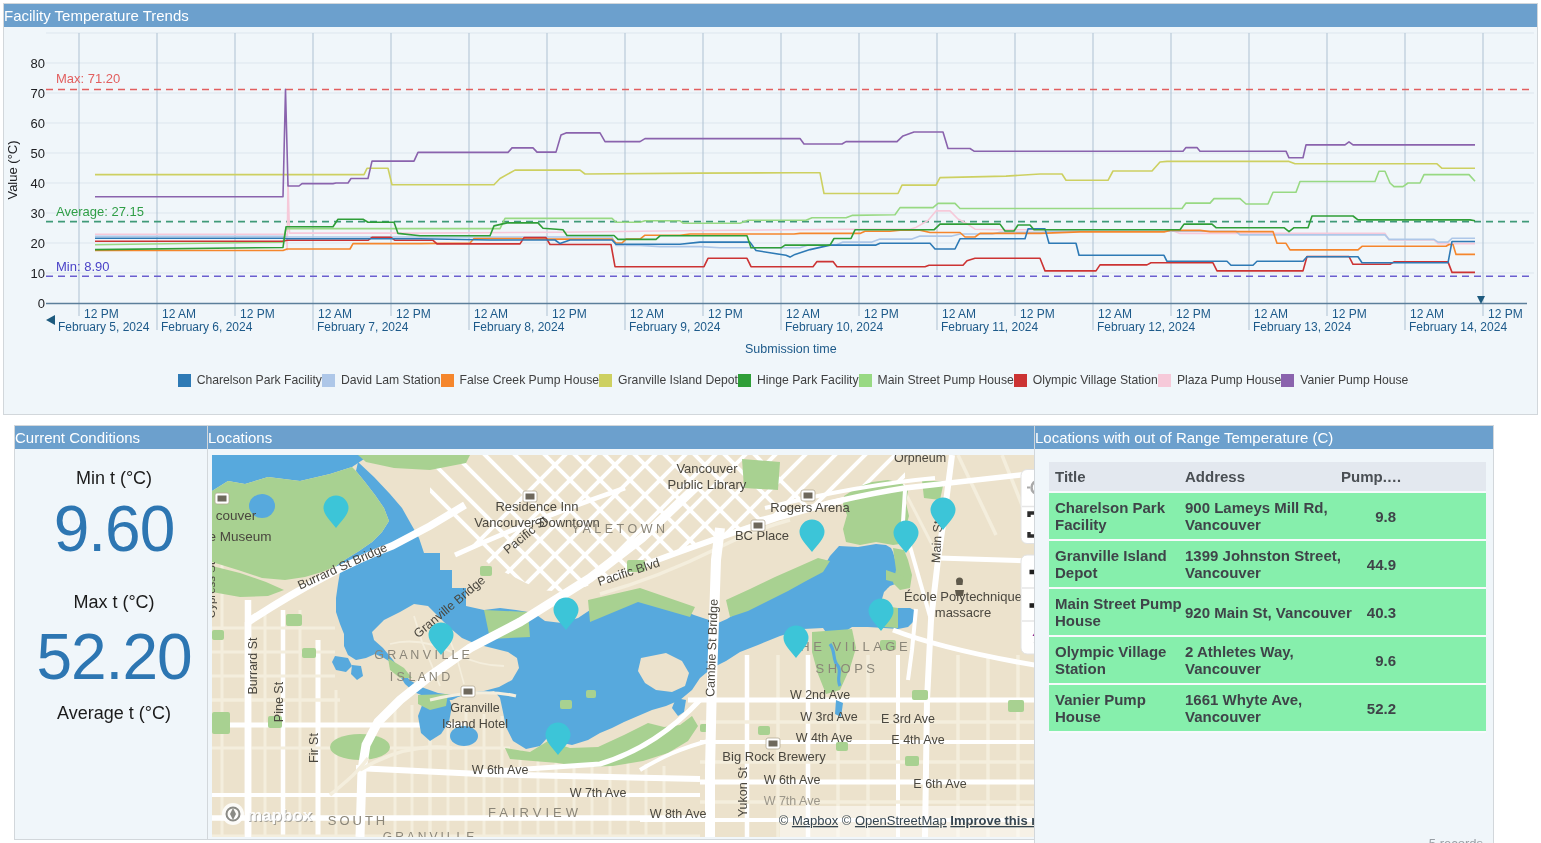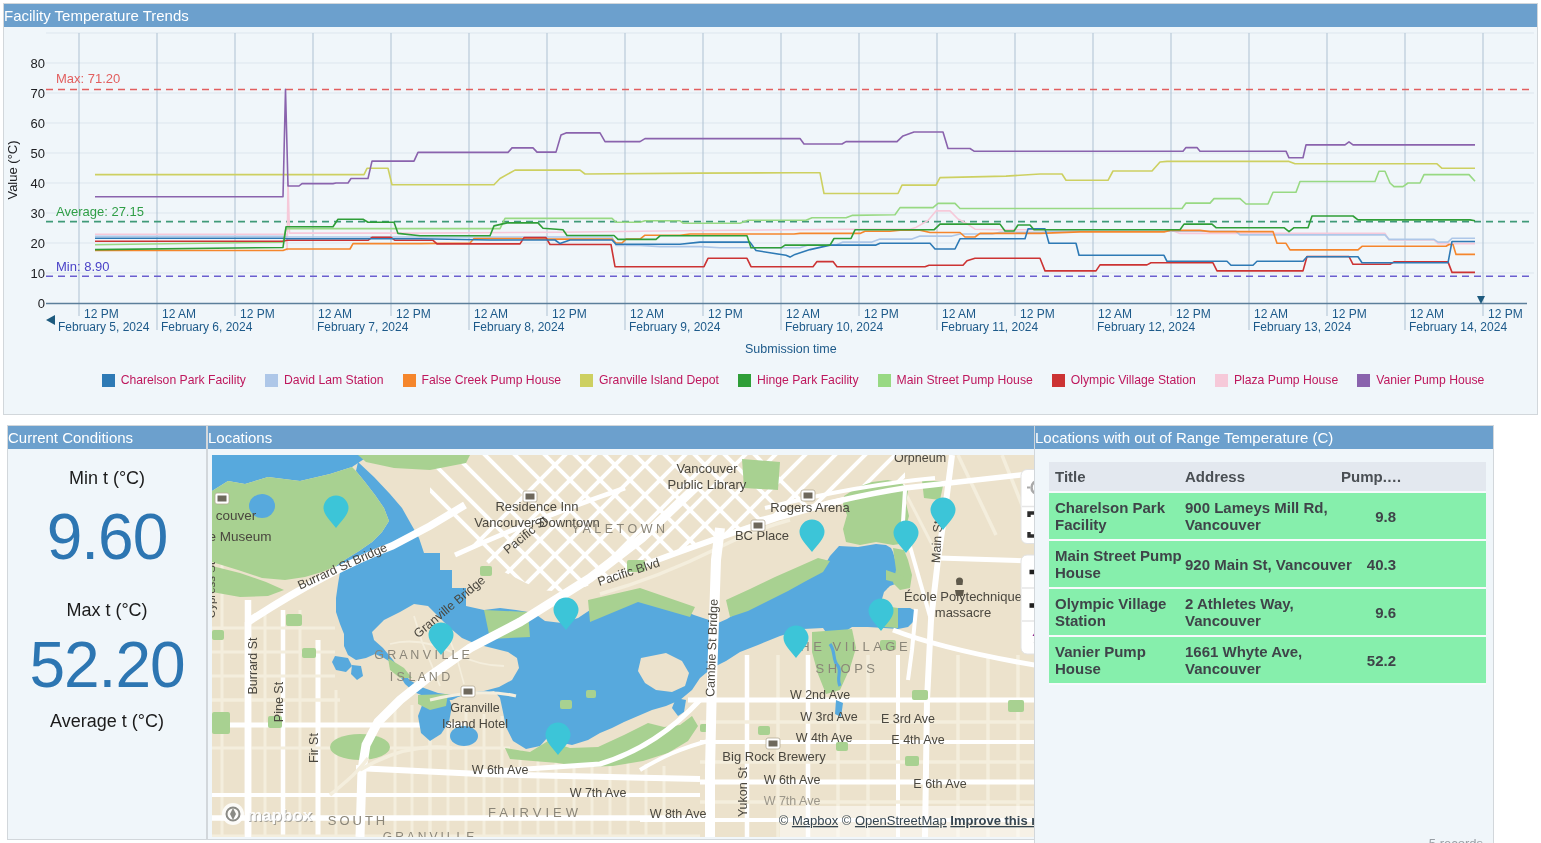--- a/index.html
+++ b/index.html
@@ -1,18 +1,18 @@
 <!DOCTYPE html>
 <html><head><meta charset="utf-8">
 <style>
 html,body{margin:0;padding:0;width:1541px;height:843px;background:#ffffff;overflow:hidden}
 body{font-family:"Liberation Sans",sans-serif;position:relative}
 .panel{position:absolute;background:#f0f6fa;border:1px solid #d2d7db;box-sizing:border-box}
 .phead{height:23px;background:#6ca0cd;color:#fff;font-size:15px;line-height:23px;white-space:nowrap;overflow:hidden}
-.legend{position:absolute;left:69px;top:373px;width:1448px;display:flex;justify-content:center;gap:19px;font-size:12.2px;color:#be185d;white-space:nowrap}
+.legend{position:absolute;left:69px;top:373px;width:1448px;display:flex;justify-content:center;font-size:12.2px;color:#404040;white-space:nowrap}
 .li{display:flex;align-items:center}
 .sq{display:inline-block;width:13px;height:13px;margin-right:6px}
 .cclabel{font-size:18px;color:#1b1b1b;text-align:center}
 .ccval{font-size:64px;color:#2d76b2;text-align:center;letter-spacing:-1px;line-height:1.0}
 table.t{border-collapse:collapse;width:437px;font-size:15px;color:#3f4449;table-layout:fixed}
 table.t td,table.t th{padding:6px 5px 6px 6px;vertical-align:middle;text-align:left;font-weight:bold}
 table.t thead th{background:#e3e8ef;color:#4a4f54;height:17px}
 table.t tbody td{background:#86efac;white-space:nowrap}
 table.t tr{border-bottom:2px solid #f7fafc}
 </style></head>
@@ -137,24 +137,24 @@
 <span class="li"><span class="sq" style="background:#aec7e8"></span>David Lam Station</span>
 <span class="li"><span class="sq" style="background:#f5862c"></span>False Creek Pump House</span>
 <span class="li"><span class="sq" style="background:#cdd061"></span>Granville Island Depot</span>
 <span class="li"><span class="sq" style="background:#2f9e38"></span>Hinge Park Facility</span>
 <span class="li"><span class="sq" style="background:#98d983"></span>Main Street Pump House</span>
 <span class="li"><span class="sq" style="background:#cc3333"></span>Olympic Village Station</span>
 <span class="li"><span class="sq" style="background:#f6c9d9"></span>Plaza Pump House</span>
 <span class="li"><span class="sq" style="background:#8a63ad"></span>Vanier Pump House</span>
 </div>
 
-<div class="panel" style="left:7px;top:425px;width:200px;height:415px">
+<div class="panel" style="left:14px;top:425px;width:200px;height:415px">
 <div class="phead">Current Conditions</div>
 <div style="margin-top:19px" class="cclabel">Min t (°C)</div>
-<div class="ccval" style="margin-top:16px">9.60</div>
+<div class="ccval" style="margin-top:8px">9.60</div>
 <div style="margin-top:31px" class="cclabel">Max t (°C)</div>
 <div class="ccval" style="margin-top:12px">52.20</div>
 <div style="margin-top:14px" class="cclabel">Average t (°C)</div>
 </div>
 
 <div class="panel" style="left:207px;top:425px;width:867px;height:415px">
 <div class="phead">Locations</div>
 </div>
 <svg style="position:absolute;left:0;top:0" width="1541" height="843">
     <defs>
@@ -445,20 +445,26 @@
           </tr>
         </thead>
 <tbody>
 <tr>
             <td>Charelson Park<br>Facility</td>
             <td>900 Lameys Mill Rd,<br>Vancouver</td>
             <td style="text-align:right">9.8</td>
             <td></td>
           </tr>
 <tr>
+            <td>Granville Island<br>Depot</td>
+            <td>1399 Johnston Street,<br>Vancouver</td>
+            <td style="text-align:right">44.9</td>
+            <td></td>
+          </tr>
+<tr>
             <td>Main Street Pump<br>House</td>
             <td>920 Main St, Vancouver</td>
             <td style="text-align:right">40.3</td>
             <td></td>
           </tr>
 <tr>
             <td>Olympic Village<br>Station</td>
             <td>2 Athletes Way,<br>Vancouver</td>
             <td style="text-align:right">9.6</td>
             <td></td>

